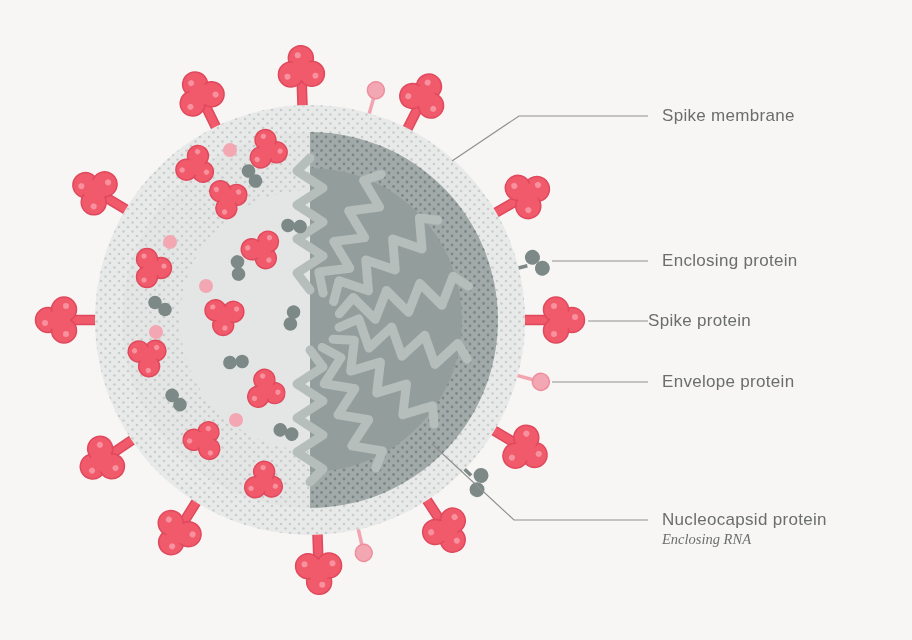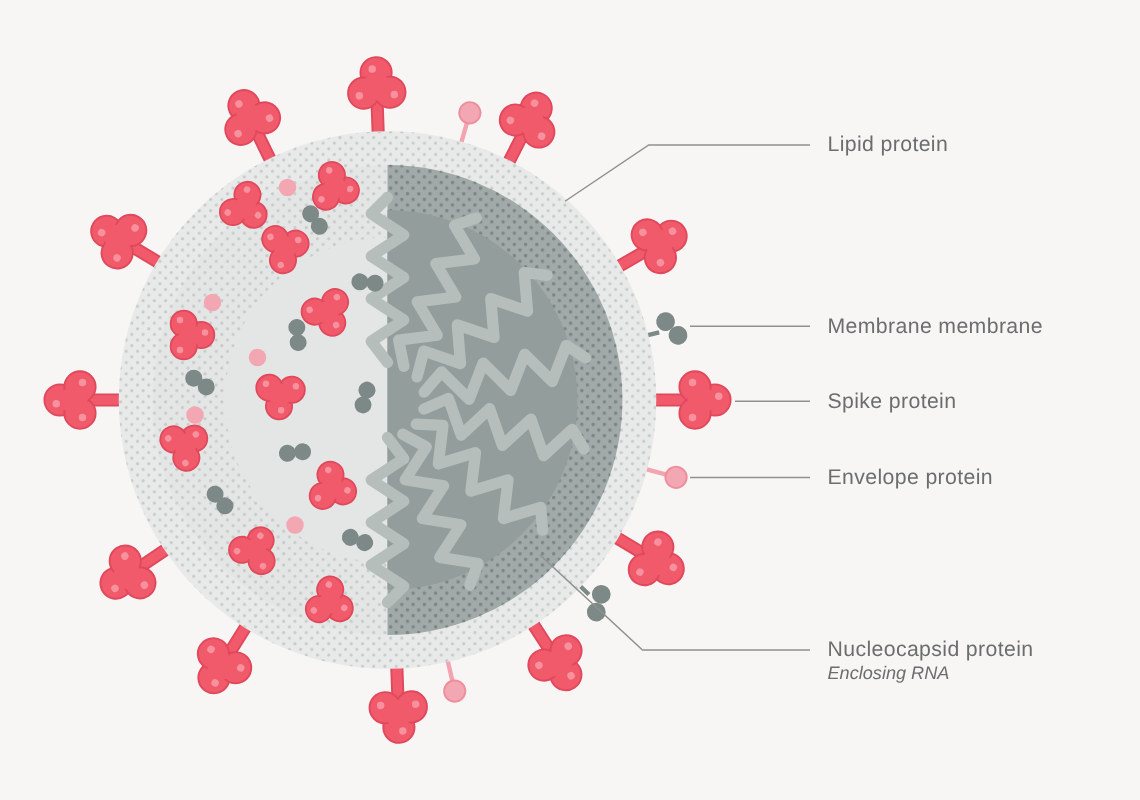--- a/index.html
+++ b/index.html
@@ -23,20 +23,21 @@
     letter-spacing: .3px;
     white-space: nowrap;
   }
   .label-sub {
     position: absolute;
     color: #6b6e6d;
     font-size: 14.5px;
     font-style: italic;
     line-height: 18px;
     white-space: nowrap;
+    font-family: Liberation Serif, serif;
   }
 </style>
 </head>
 <body>
 
 <div class="stage">
 
   <svg class="diagram-svg" width="912" height="640" viewBox="0 0 912 640" xmlns="http://www.w3.org/2000/svg">
     <defs>
       <pattern id="dotsLight" width="9" height="9" patternUnits="userSpaceOnUse">
@@ -174,20 +175,20 @@
 
     <g stroke="#8f918f" stroke-width="1.2" fill="none">
       <polyline points="452,161 519,116 648,116"></polyline>
       <line x1="552" y1="261" x2="648" y2="261"></line>
       <line x1="588" y1="321" x2="648" y2="321"></line>
       <line x1="552" y1="382" x2="648" y2="382"></line>
       <polyline points="432,444 514,520 648,520"></polyline>
     </g>
   </svg>
 
-  <div class="label" style="left:662px; top:106px;">Lipid protein</div>
-  <div class="label" style="left:662px; top:251px;">Membrane membrane</div>
-  <div class="label" style="left:662px; top:311px;">Spike protein</div>
+  <div class="label" style="left:662px; top:106px;">Spike membrane</div>
+  <div class="label" style="left:662px; top:251px;">Enclosing protein</div>
+  <div class="label" style="left:648px; top:311px;">Spike protein</div>
   <div class="label" style="left:662px; top:510px;">Nucleocapsid protein</div>
   <div class="label" style="left:662px; top:372px;">Envelope protein</div>
   <div class="label-sub" style="left:662px; top:530px;">Enclosing RNA</div>
 
 </div>
 
 </body></html>

